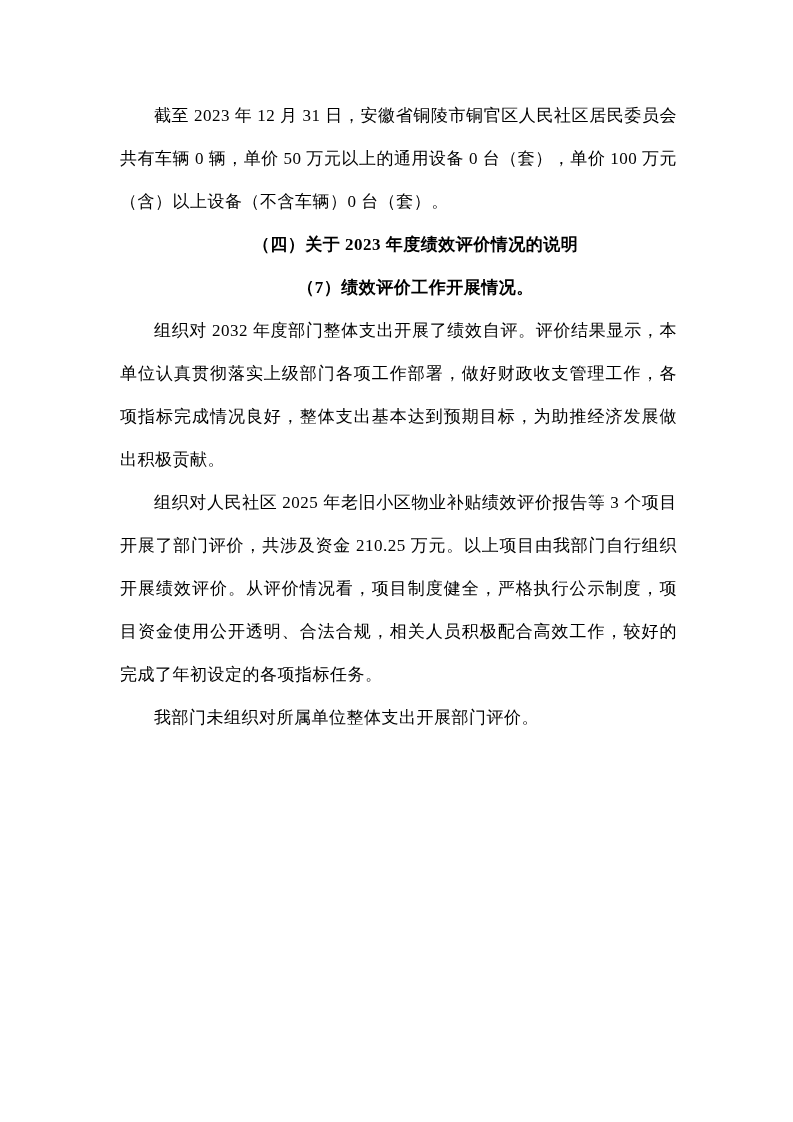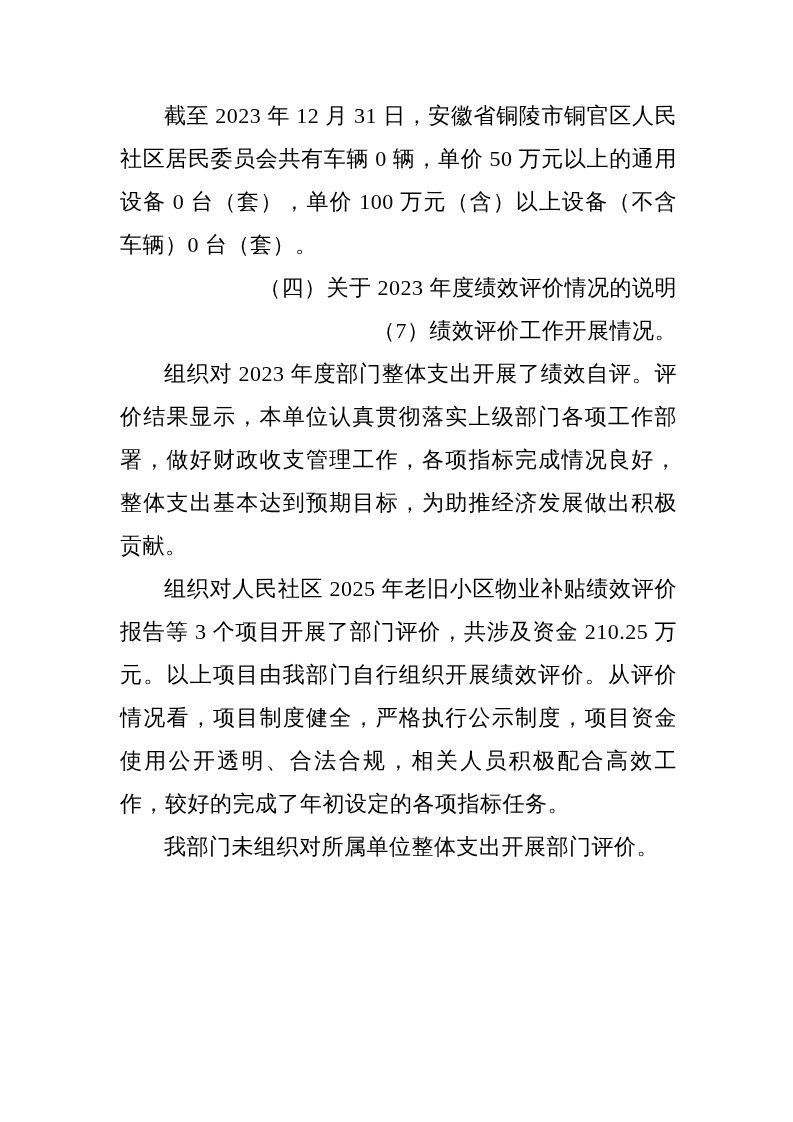--- a/index.html
+++ b/index.html
@@ -19,37 +19,37 @@
     background: #ffffff;
     position: relative;
   }
   .content {
     position: absolute;
     top: 94px;
     left: 120px;
     width: 557px;
   }
   .body-para, .heading {
-    font-size: 22px;
+    font-size: 17px;
     line-height: 43px;
     text-align: justify;
     text-indent: 2em;
     letter-spacing: 0.5px;
   }
   .heading {
-    font-weight: normal;
-    text-align: right;
+    font-weight: bold;
+    text-align: center;
   }
 </style>
 </head>
 <body>
 
 <div class="page">
   <div class="content">
     <p class="body-para">截至 2023 年 12 月 31 日，安徽省铜陵市铜官区人民社区居民委员会共有车辆 0 辆，单价 50 万元以上的通用设备 0 台（套），单价 100 万元（含）以上设备（不含车辆）0 台（套）。</p>
     <p class="heading">（四）关于 2023 年度绩效评价情况的说明</p>
     <p class="heading">（7）绩效评价工作开展情况。</p>
-    <p class="body-para">组织对 2023 年度部门整体支出开展了绩效自评。评价结果显示，本单位认真贯彻落实上级部门各项工作部署，做好财政收支管理工作，各项指标完成情况良好，整体支出基本达到预期目标，为助推经济发展做出积极贡献。</p>
+    <p class="body-para">组织对 2032 年度部门整体支出开展了绩效自评。评价结果显示，本单位认真贯彻落实上级部门各项工作部署，做好财政收支管理工作，各项指标完成情况良好，整体支出基本达到预期目标，为助推经济发展做出积极贡献。</p>
     <p class="body-para">组织对人民社区 2025 年老旧小区物业补贴绩效评价报告等 3 个项目开展了部门评价，共涉及资金 210.25 万元。以上项目由我部门自行组织开展绩效评价。从评价情况看，项目制度健全，严格执行公示制度，项目资金使用公开透明、合法合规，相关人员积极配合高效工作，较好的完成了年初设定的各项指标任务。</p>
     <p class="body-para">我部门未组织对所属单位整体支出开展部门评价。</p>
 
   </div>
 </div>
 
 </body></html>

